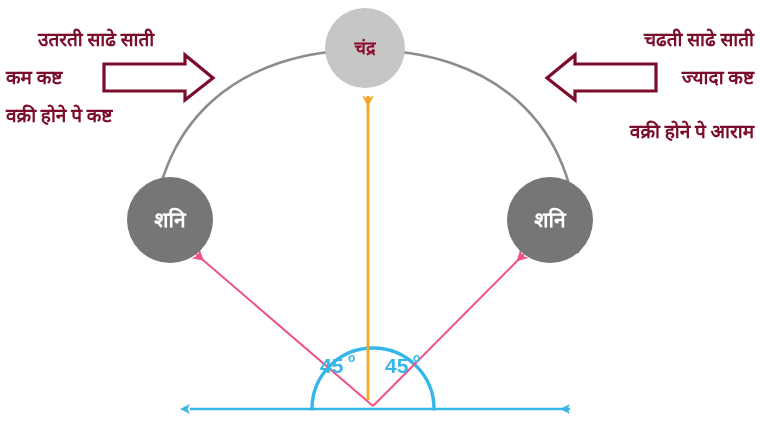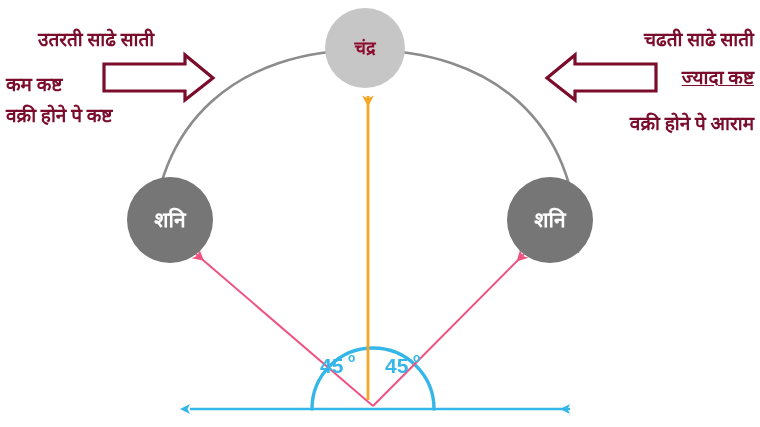--- a/index.html
+++ b/index.html
@@ -108,20 +108,20 @@
       <text x="320" y="373" class="deg-label">45</text>
       <text x="348" y="362" class="deg-label deg-sup">o</text>
     </g>
     <g>
       <text x="385" y="373" class="deg-label">45</text>
       <text x="413" y="362" class="deg-label deg-sup">o</text>
     </g>
   </svg>
 
   <div class="anno left" style="top:30px;margin-left:32px;">उतरती साढे साती</div>
-  <div class="anno left" style="top:75px;text-align:right;">कम कष्ट</div>
+  <div class="anno left" style="top:68px;text-align:right;">कम कष्ट</div>
   <div class="anno left" style="top:106px;">वक्री होने पे कष्ट</div>
 
   <div class="anno right" style="top:30px;">चढती साढे साती</div>
-  <div class="anno right" style="top:68px;text-decoration:underline;">ज्यादा कष्ट</div>
-  <div class="anno right" style="top:114px;margin-left:36px;">वक्री होने पे आराम</div>
+  <div class="anno right" style="top:68px;">ज्यादा कष्ट</div>
+  <div class="anno right" style="top:122px;margin-left:36px;">वक्री होने पे आराम</div>
 
 </div>
 
 </body></html>

